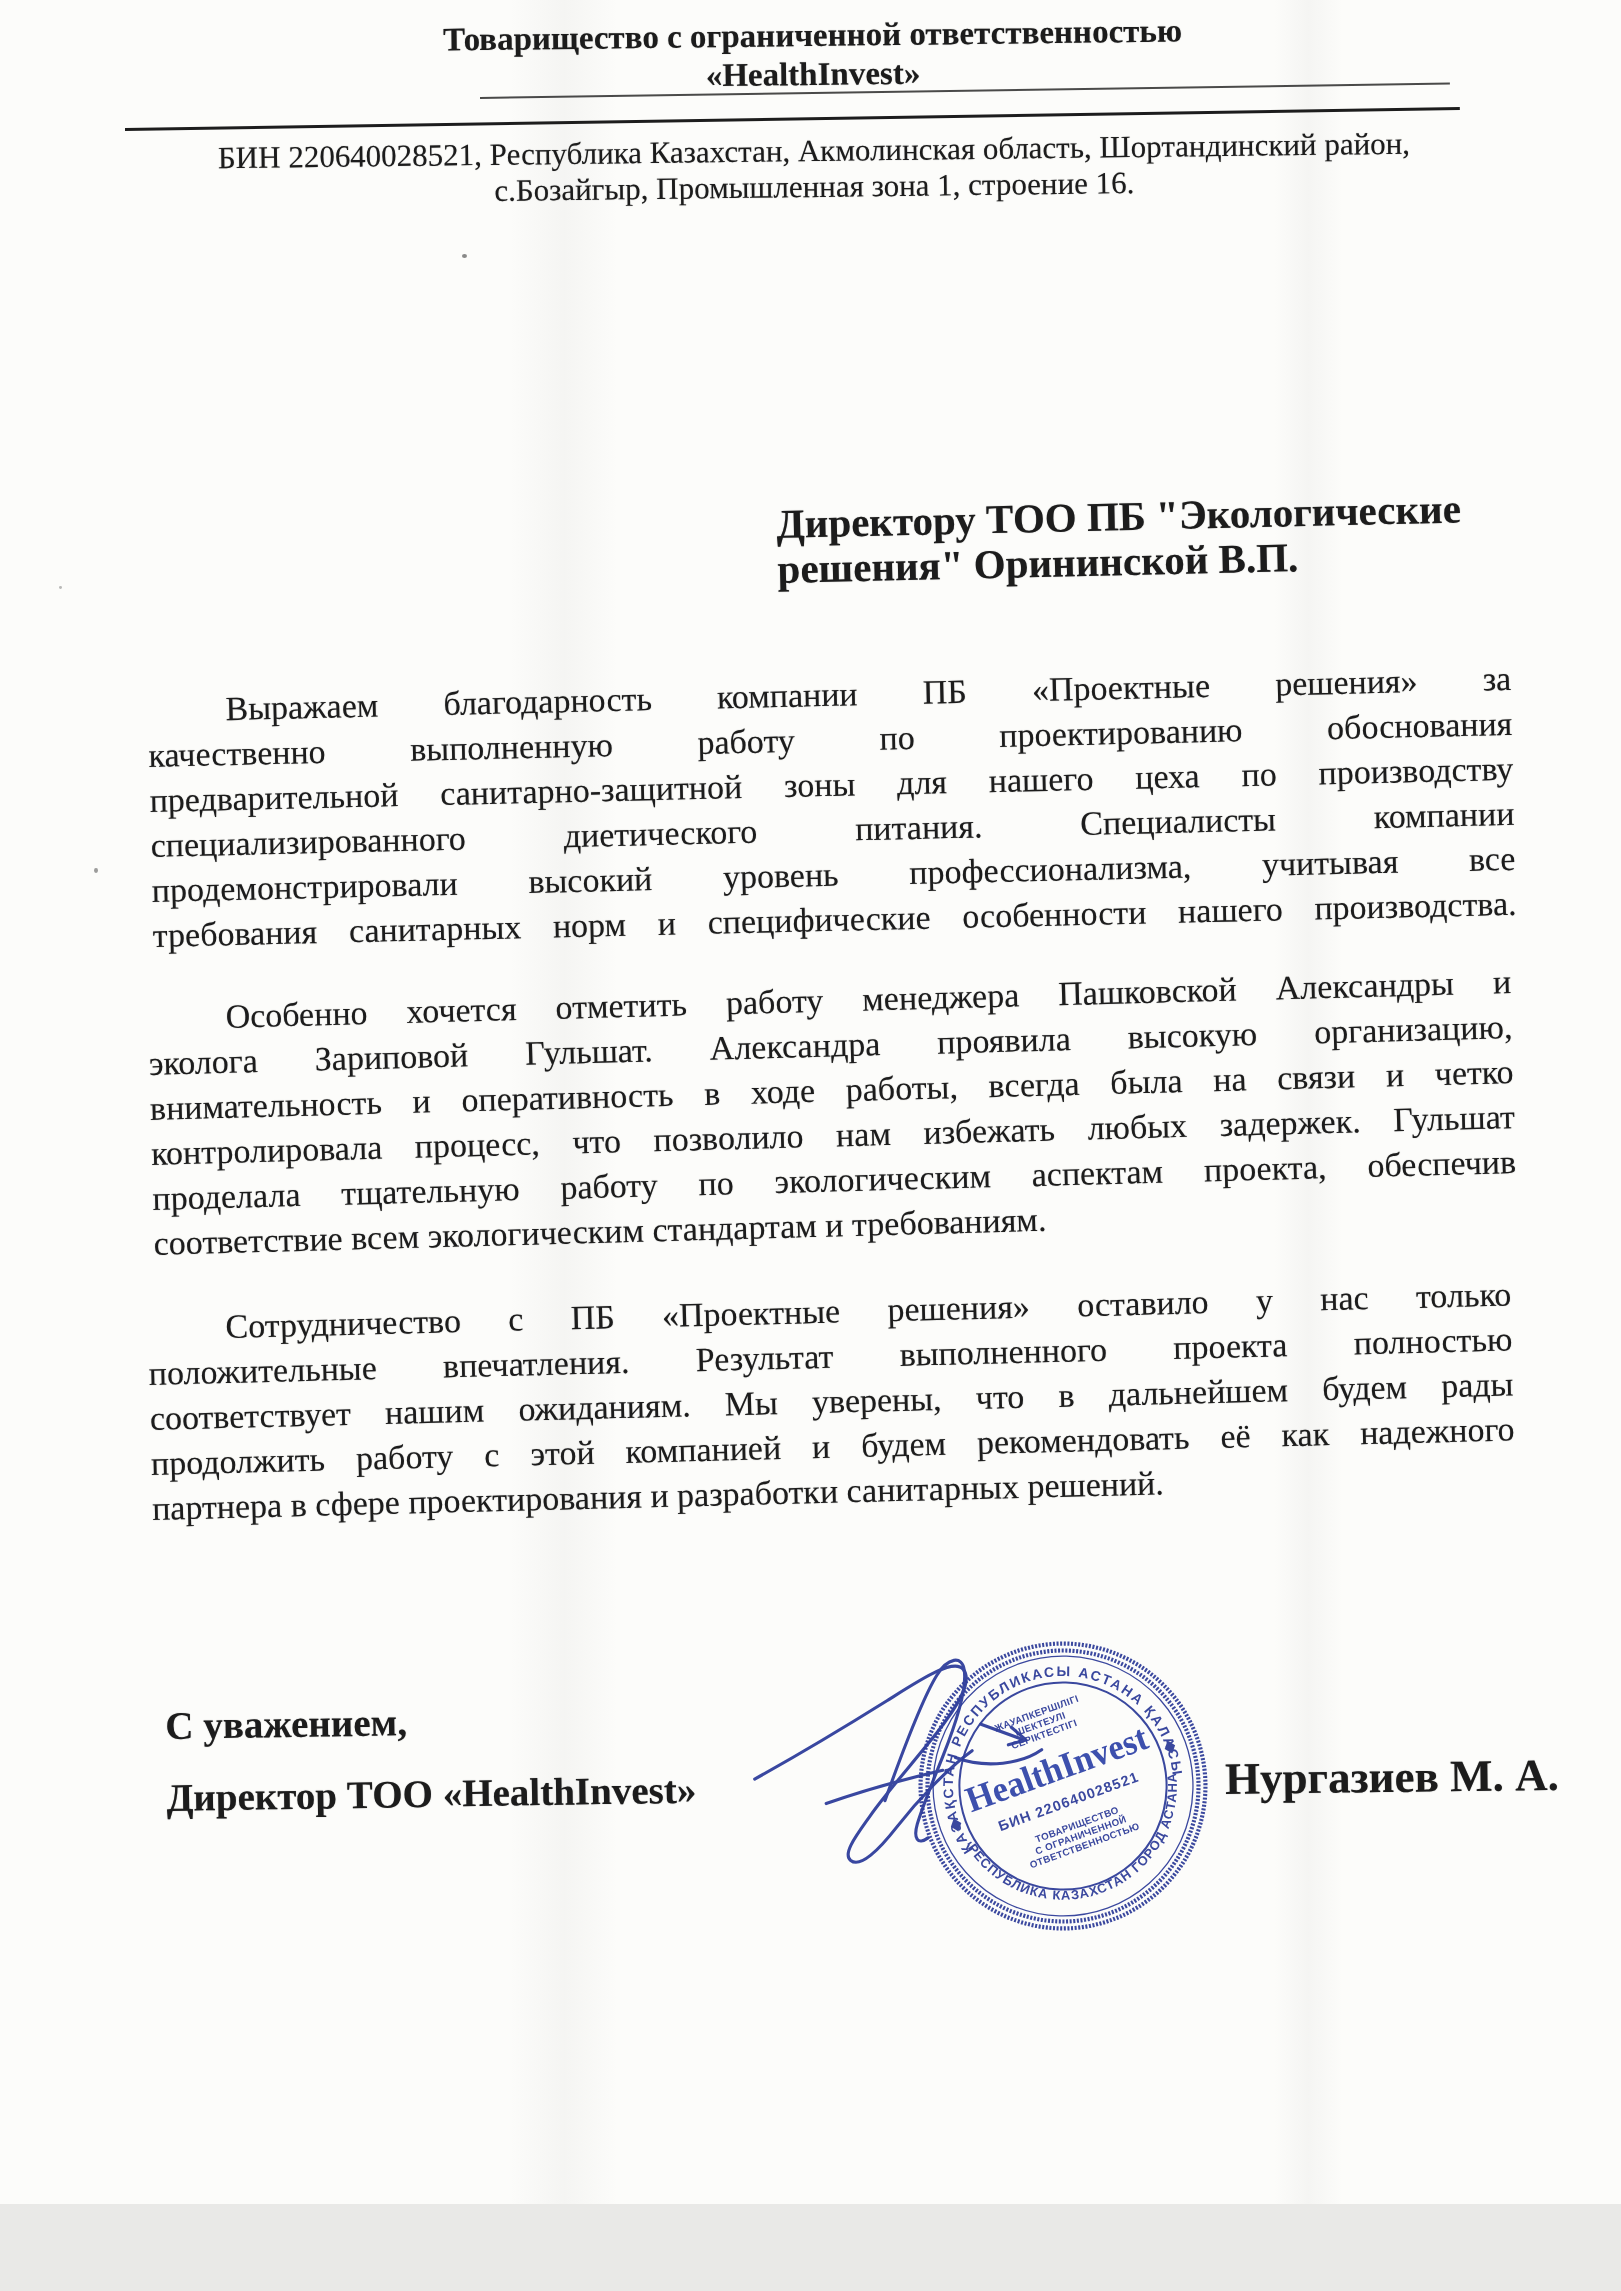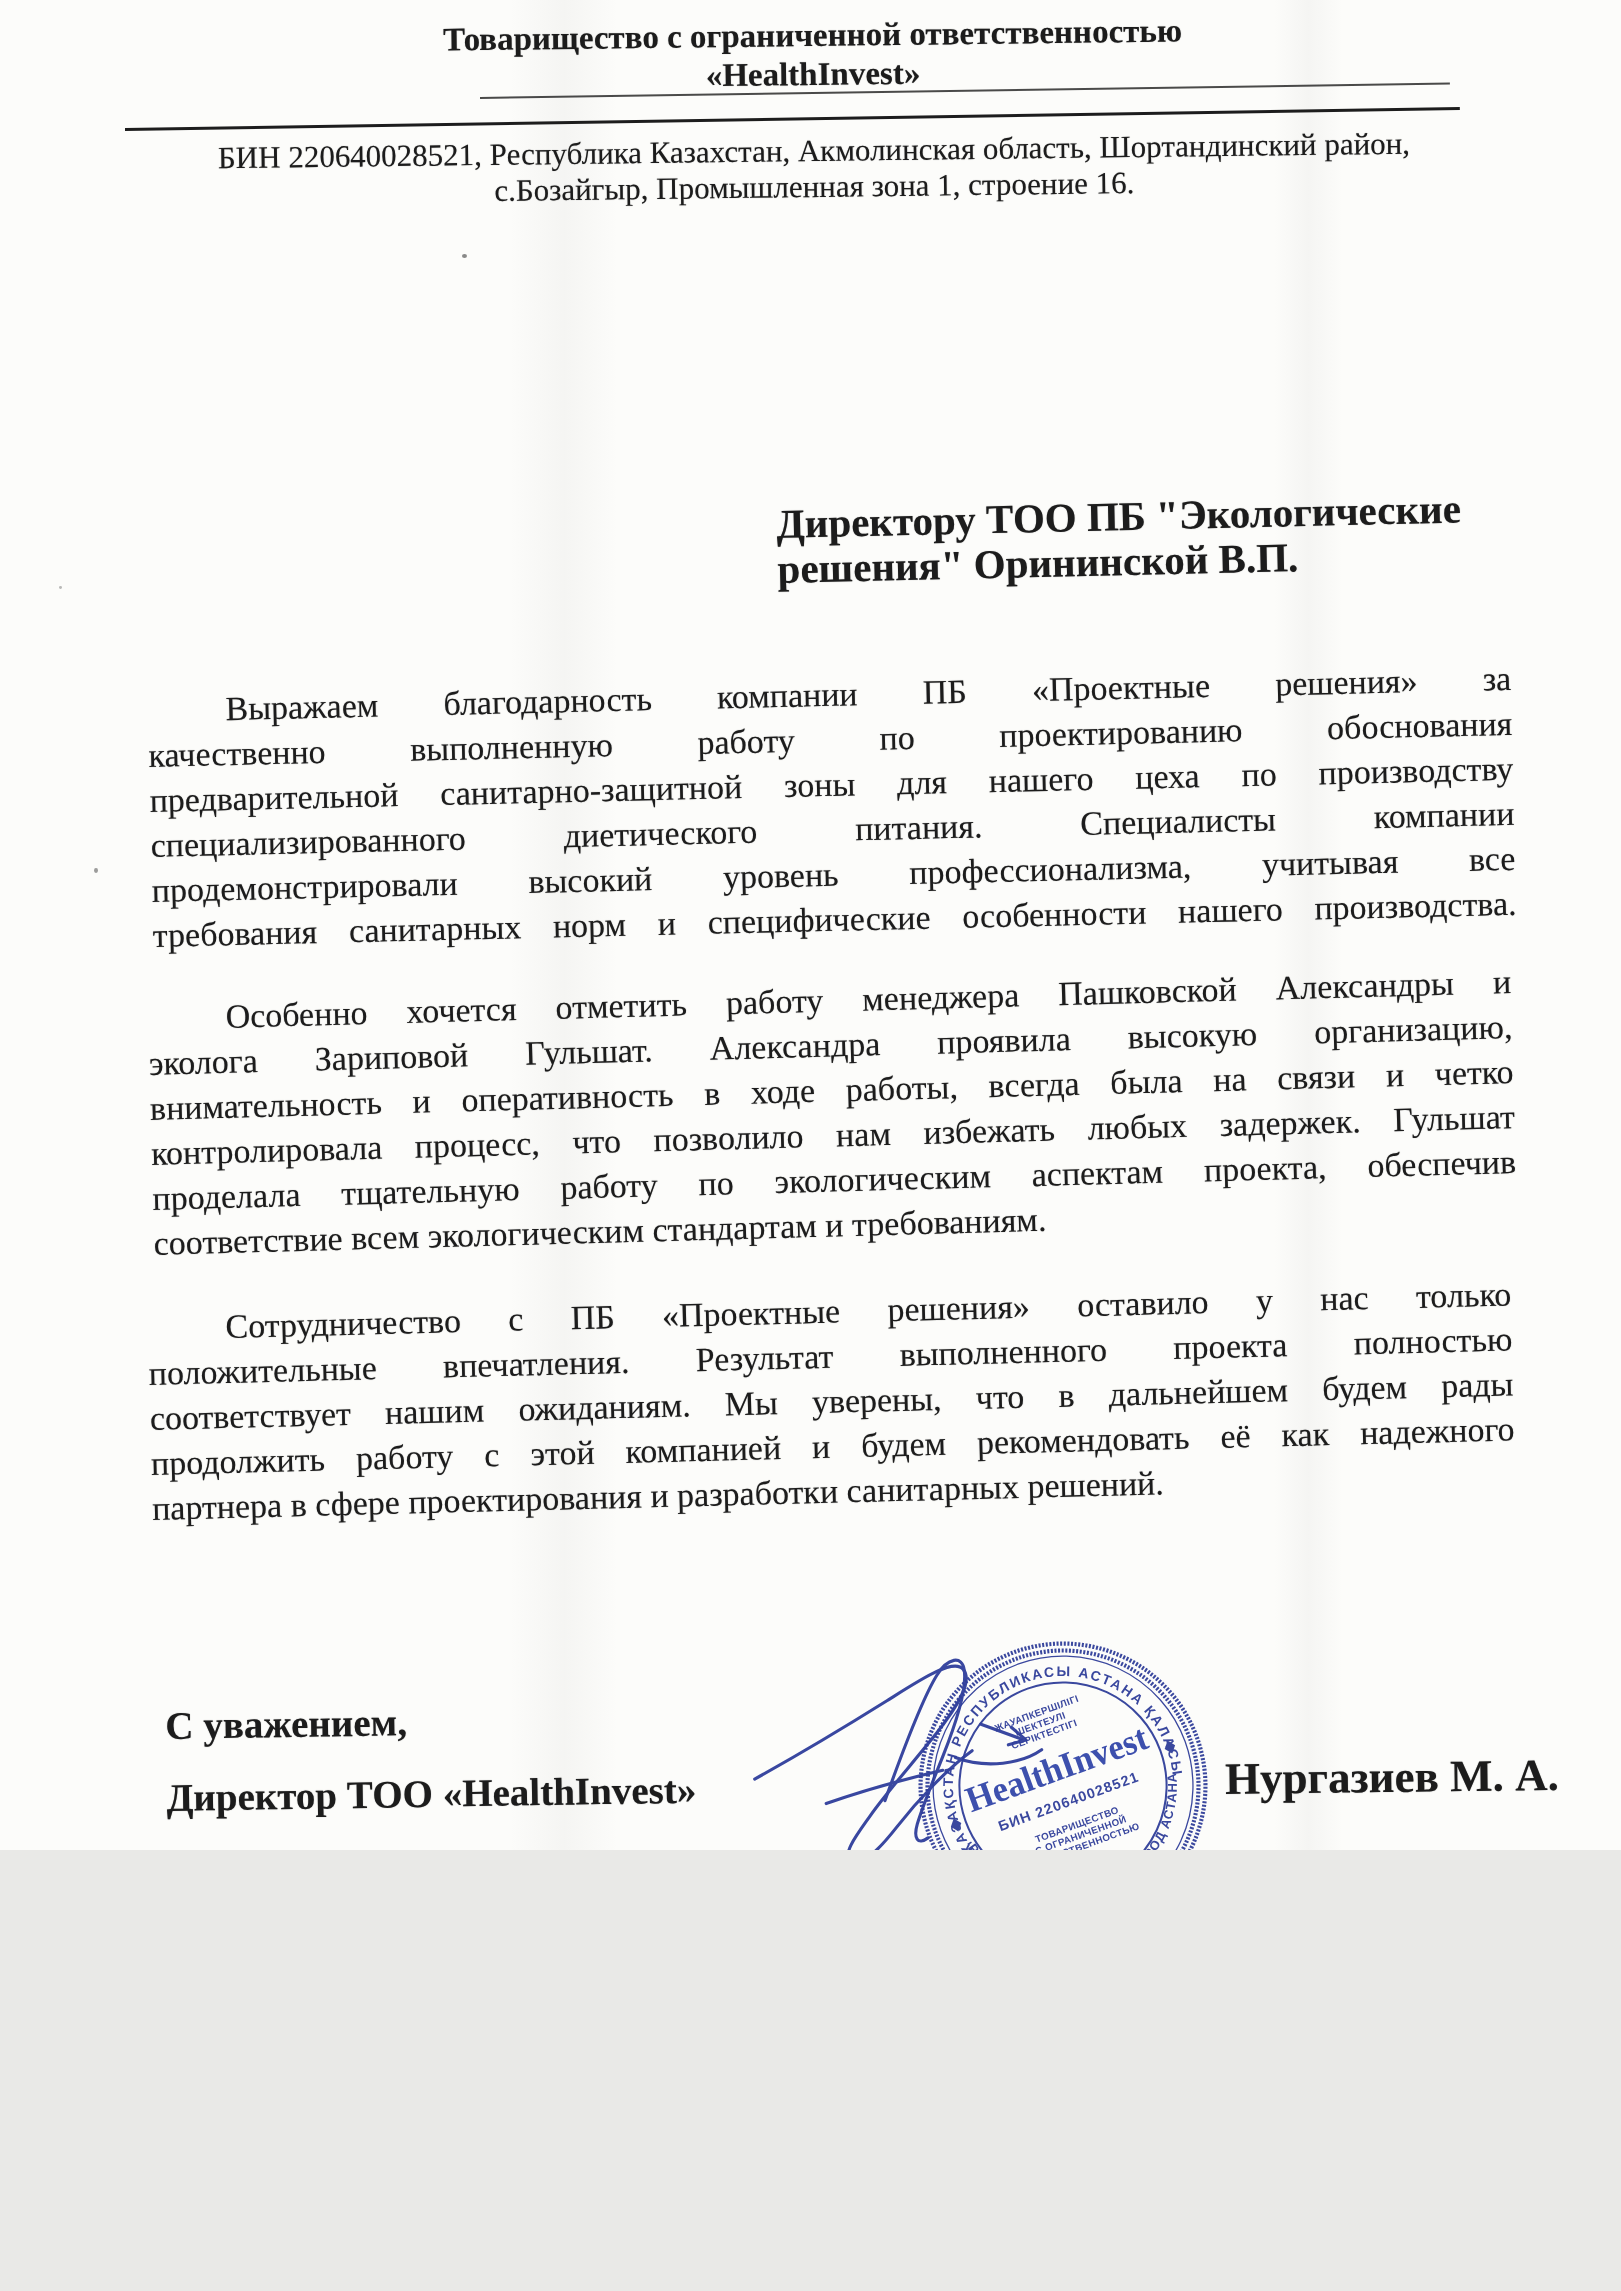--- a/index.html
+++ b/index.html
@@ -1,17 +1,17 @@
 <!DOCTYPE html>
 <html><head>
 <meta charset="utf-8">
 <style>
   html,body{margin:0;padding:0;background:#e9e9e7;}
   .page{
-    position:relative;width:1621px;height:1850px;background:#fcfcfa;
+    position:relative;width:1621px;height:2204px;background:#fcfcfa;
     overflow:hidden;font-family:"Liberation Serif","DejaVu Serif",serif;color:#1c1c1c;
   }
   .abs{position:absolute;}
   .soft{text-shadow:0 0 1px rgba(25,25,25,.45);}
   
   .hdr{left:103px;top:0;width:1421px;height:230px;transform:rotate(-0.7deg);transform-origin:50% 50%;}
   .hdr-line{position:absolute;width:100%;text-align:center;white-space:nowrap;}
   .title{font-weight:bold;font-size:33px;line-height:39px;}
   .addr{font-size:31px;line-height:35px;}
   .rule{position:absolute;background:#1d1d1d;transform-origin:left center;}

